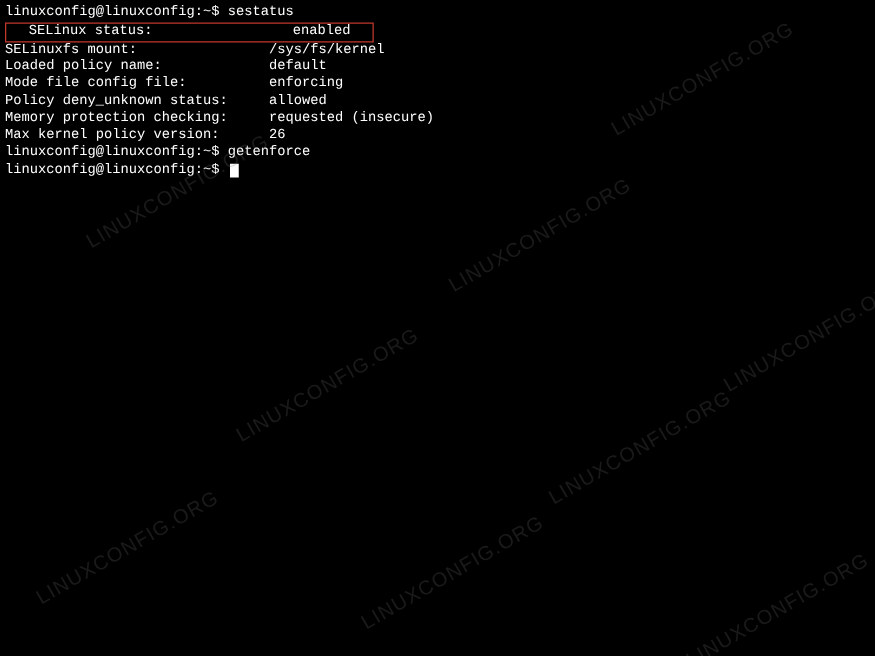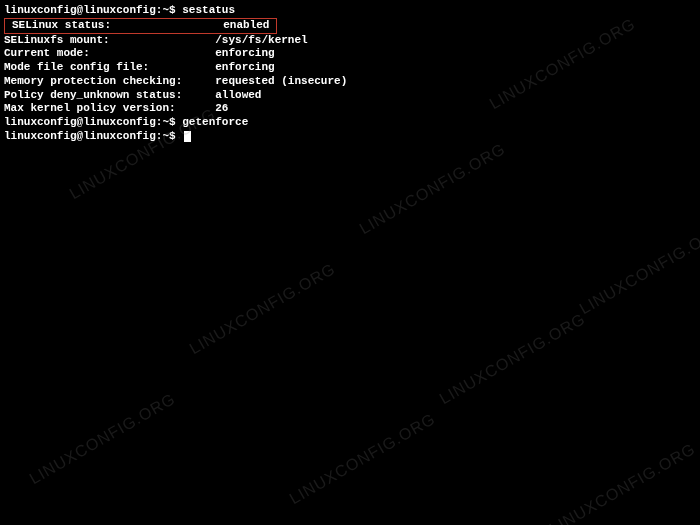--- a/index.html
+++ b/index.html
@@ -1,39 +1,38 @@
 <!DOCTYPE html>
 <html><head>
   <meta charset="utf-8">
   <style>
     * {
       margin: 0;
       padding: 0;
       box-sizing: border-box;
-      font-weight: bold;
     }
     body {
       width: 700px;
       height: 525px;
       background: #000;
       font-family: 'Courier New', monospace;
       font-size: 11px;
       color: #fff;
       padding: 4px;
       position: relative;
       overflow: hidden;
     }
     .line {
       white-space: pre;
       line-height: 1.25;
     }
     .highlight {
       border: 1px solid #c0392b;
       display: inline-block;
-      padding: 0 7px;
+      padding: 0 18px;
     }
     .cursor {
       display: inline-block;
       width: 7px;
       height: 11px;
       background: #fff;
       vertical-align: text-bottom;
       margin-left: 2px;
     }
     .watermark {
@@ -57,24 +56,24 @@
     .wm9 { top: 480px; left: 540px; }
   </style>
 </head>
 <body>
 
 <div>
   <div class="line"><span>linuxconfig@linuxconfig:~$ </span><span>sestatus</span></div>
   <div class="line"><span class="highlight"><span id="status-label">SELinux status:                 </span><span>enabled</span></span></div>
   <div id="rows">
       <div class="line">SELinuxfs mount:                /sys/fs/kernel</div>
-      <div class="line">Current mode:                   enforcing</div>
+      <div class="line">Loaded policy name:             default</div>
       <div class="line">Mode file config file:          enforcing</div>
+      <div class="line">Policy deny_unknown status:     allowed</div>
       <div class="line">Memory protection checking:     requested (insecure)</div>
-      <div class="line">Policy deny_unknown status:     allowed</div>
       <div class="line">Max kernel policy version:      26</div>
     </div>
   <div class="line"><span>linuxconfig@linuxconfig:~$ </span><span>getenforce</span></div>
   <div class="line"><span>linuxconfig@linuxconfig:~$ </span><span class="cursor"></span></div>
 </div>
 
 <div class="watermark wm1">LINUXCONFIG.ORG</div>
 <div class="watermark wm2">LINUXCONFIG.ORG</div>
 <div class="watermark wm3">LINUXCONFIG.ORG</div>
 <div class="watermark wm4">LINUXCONFIG.ORG</div>

